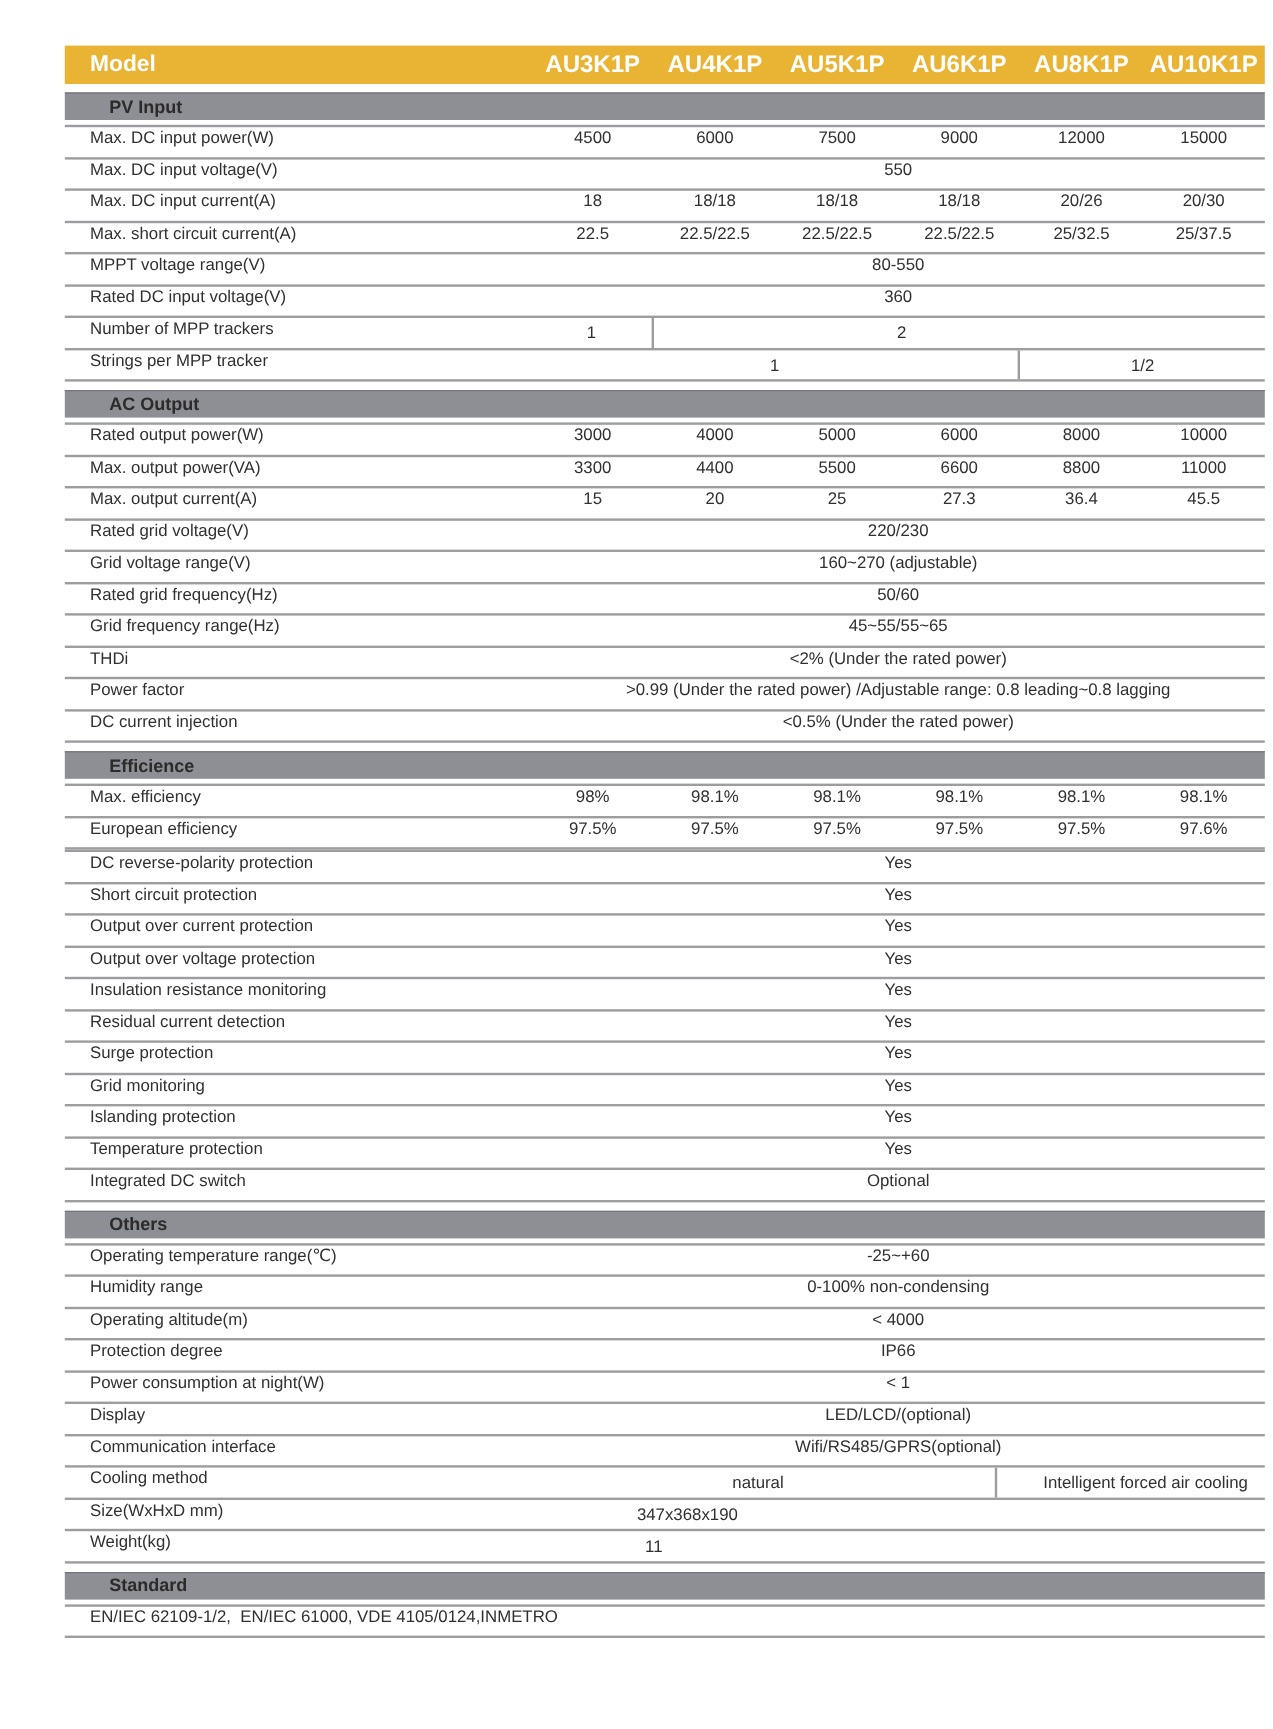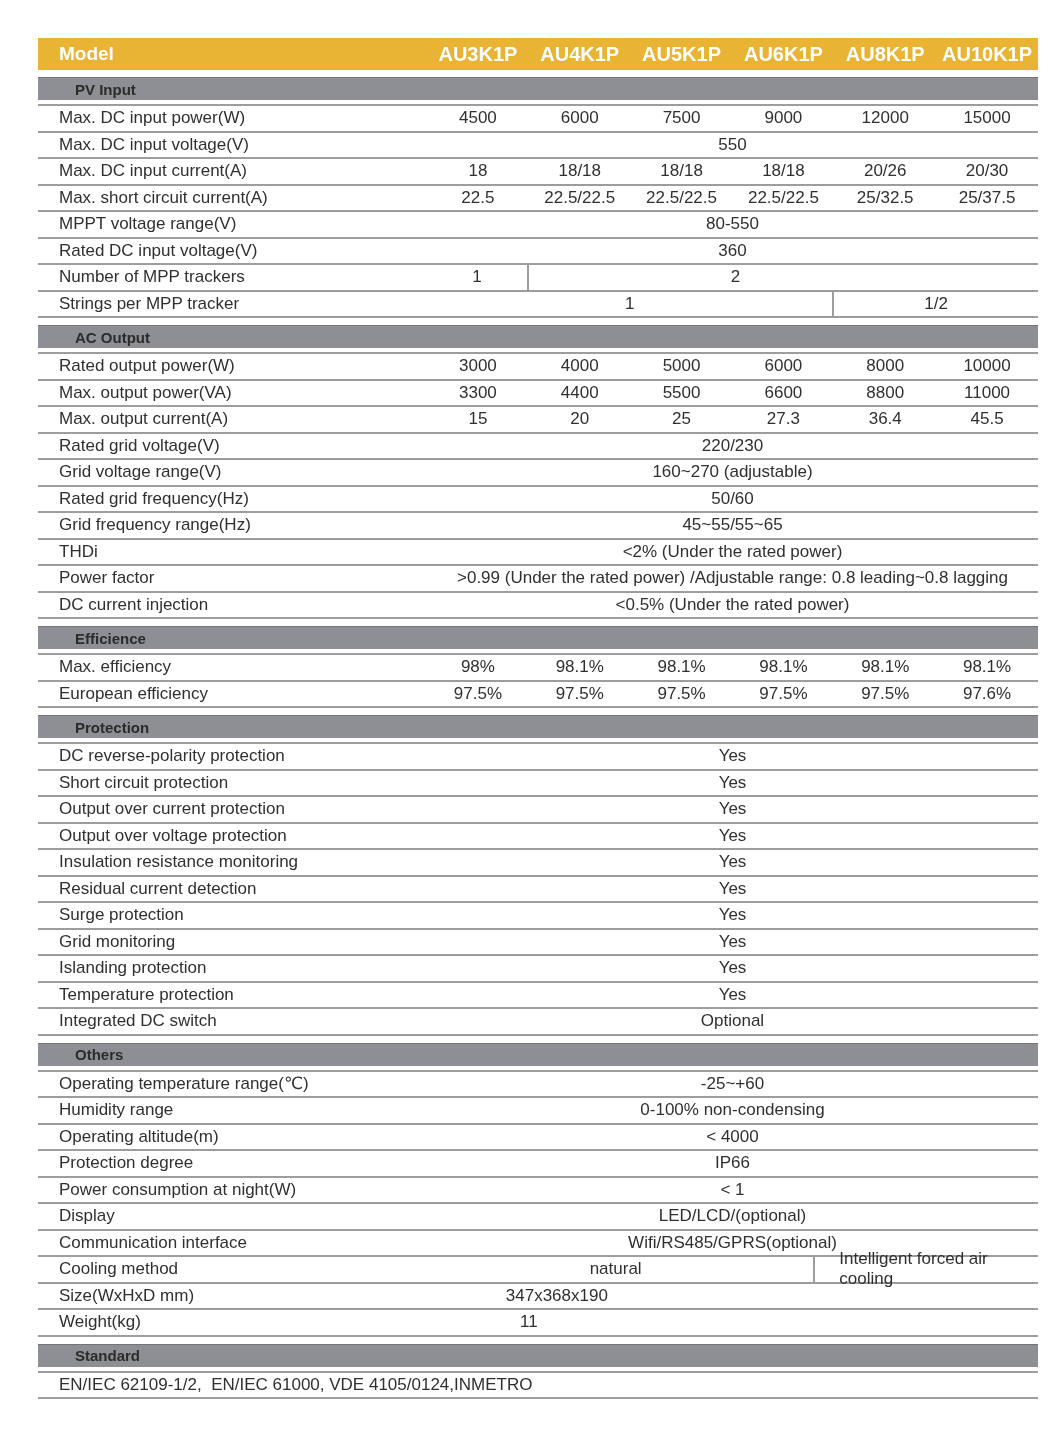--- a/index.html
+++ b/index.html
@@ -5,28 +5,28 @@
   :root{
     --header-bg:#e9b334; --header-text:#ffffff;
     --section-bg:#8e8f94; --section-text:#2b2b2b;
     --row-line:#9d9da0; --body-text:#303030;
   }
   html,body{margin:0;padding:0;}
   body{
     width:1061px;height:1441px;background:#ffffff;position:relative;
     font-family:"Liberation Sans","DejaVu Sans",sans-serif;color:var(--body-text);
   }
-  .sheet{position:absolute;left:38px;top:38px;width:1000px;}
+  .sheet{position:absolute;left:54px;top:38px;width:1000px;}
   .hdr{display:flex;align-items:center;background:var(--header-bg);height:32px;}
   .hdr .model{width:38.9%;box-sizing:border-box;padding-left:21px;font-size:19px;font-weight:bold;color:var(--header-text);}
   .hdr .col{width:10.1833%;text-align:center;font-size:20px;font-weight:bold;color:var(--header-text);}
   .secbar{height:22px;background:var(--section-bg);margin:7px 0 4px 0;display:flex;align-items:center;border-top:1px solid #73737a;}
   .secbar span{padding-left:37px;font-weight:bold;font-size:15px;color:var(--section-text);}
   .rows{border-top:2px solid var(--row-line);}
-  .row{display:flex;align-items:center;height:24.5px;border-bottom:2px solid var(--row-line);font-size:17px;}
+  .row{display:flex;height:24.5px;border-bottom:2px solid var(--row-line);font-size:14px;}
   .row .label{width:38.9%;box-sizing:border-box;padding-left:21px;white-space:nowrap;}
   .row .col{width:10.1833%;text-align:center;}
   .row .spanv{flex:1;text-align:center;}
   .row .full{flex:1;padding-left:21px;}
   .row .cell{box-sizing:border-box;align-self:stretch;display:flex;align-items:center;justify-content:center;}
   .row .cell.div-r{border-right:2px solid var(--row-line);}
   .row .cell.padr{padding-right:96px;}
 </style>
 </head>
 <body>
@@ -172,23 +172,20 @@
         <div class="row">
           <div class="label">European efficiency</div>
           <div class="col">97.5%</div>
           <div class="col">97.5%</div>
           <div class="col">97.5%</div>
           <div class="col">97.5%</div>
           <div class="col">97.5%</div>
           <div class="col">97.6%</div>
         </div>
       </div>
-      <div class="secbar">
-        <span>Protection</span>
-      </div>
       <div class="rows">
         <div class="row">
           <div class="label">DC reverse-polarity protection</div>
           <div class="spanv">Yes</div>
         </div>
         <div class="row">
           <div class="label">Short circuit protection</div>
           <div class="spanv">Yes</div>
         </div>
         <div class="row">

